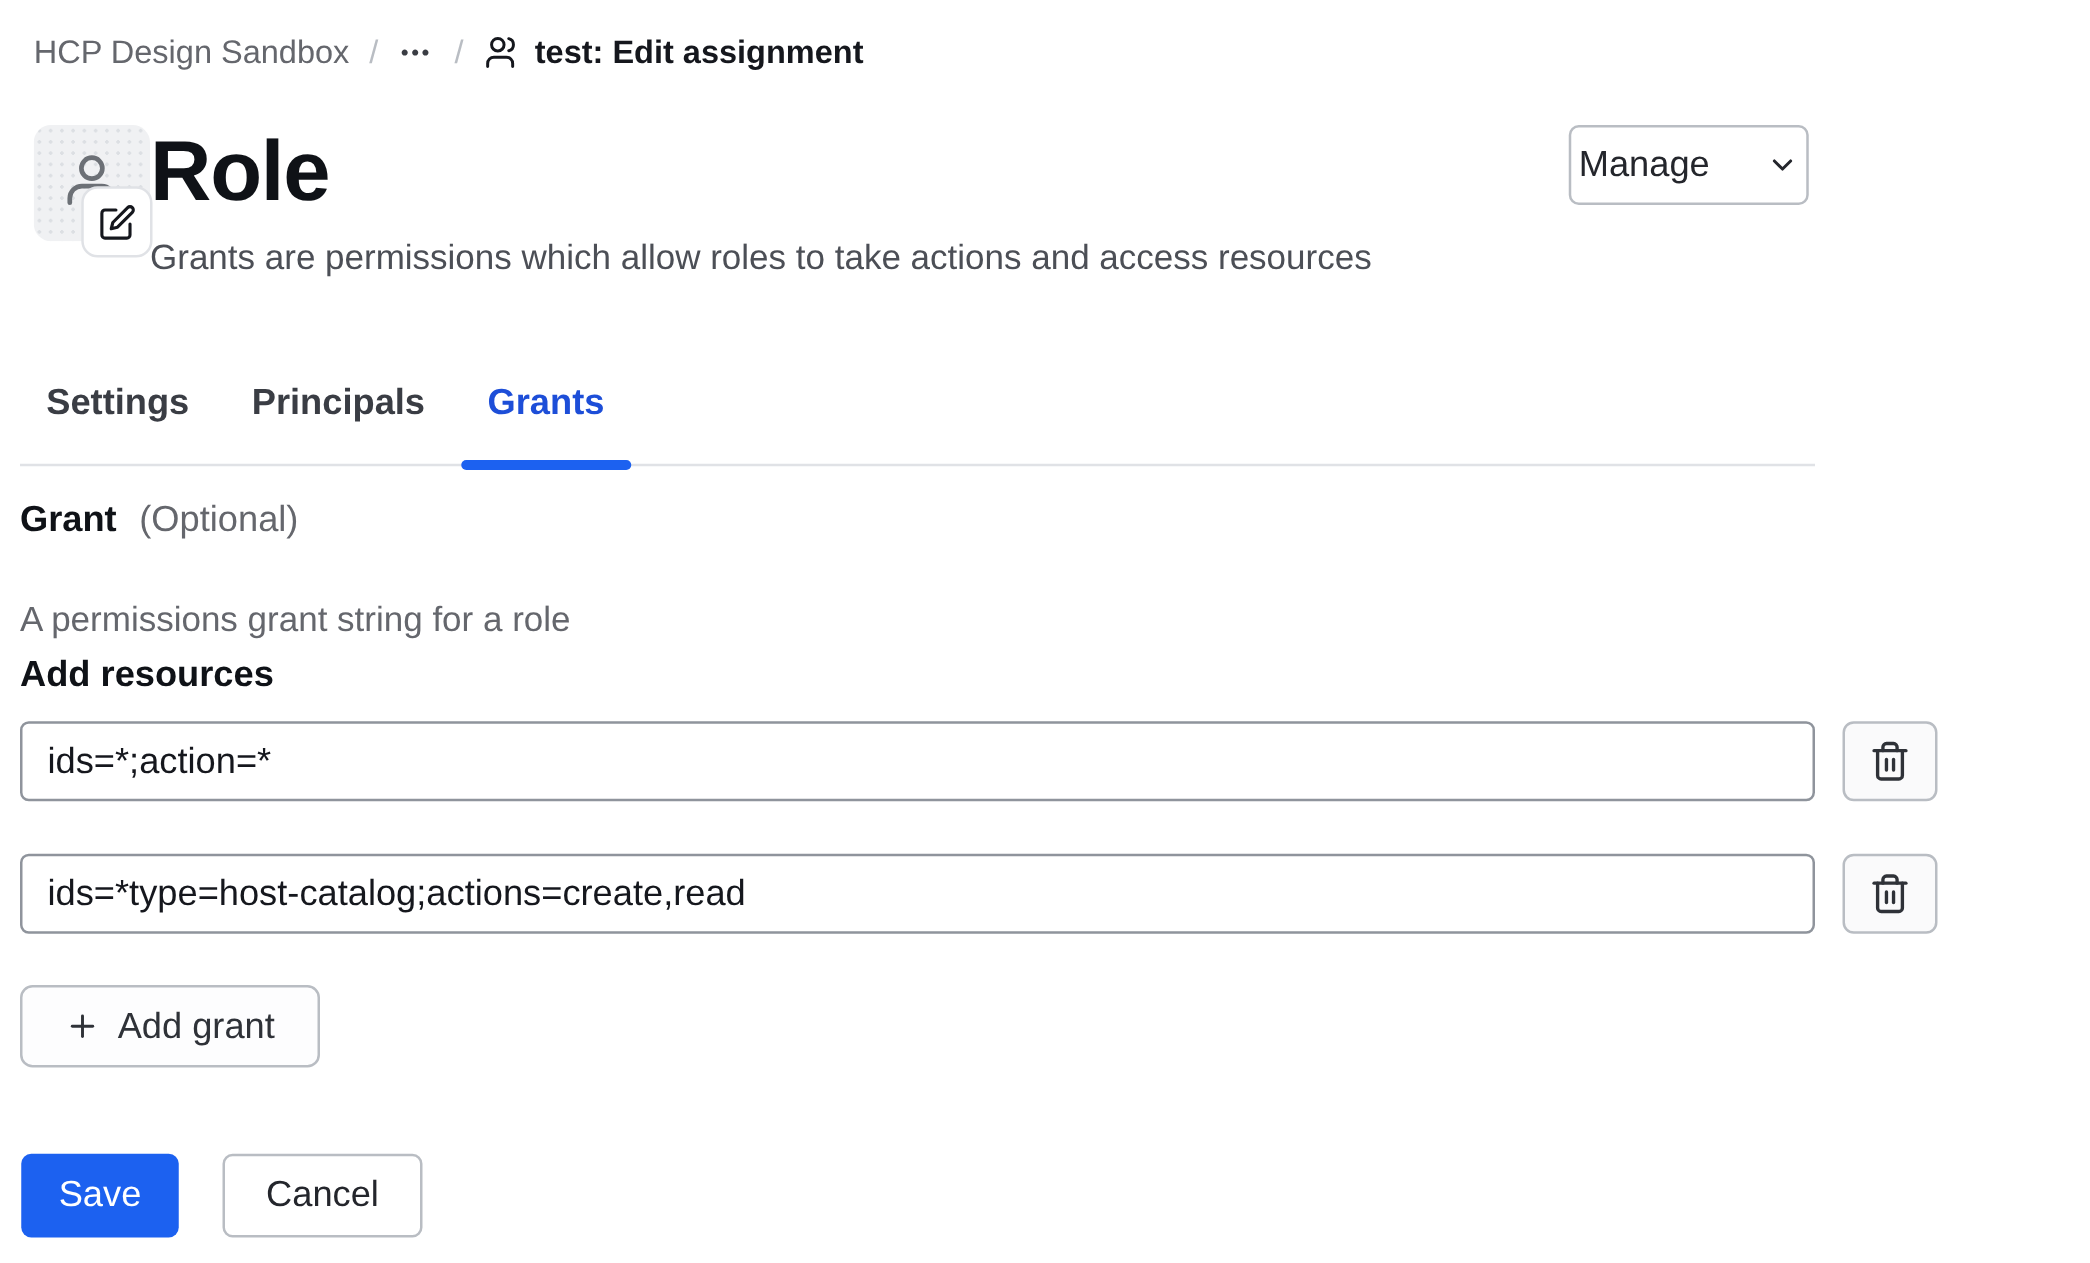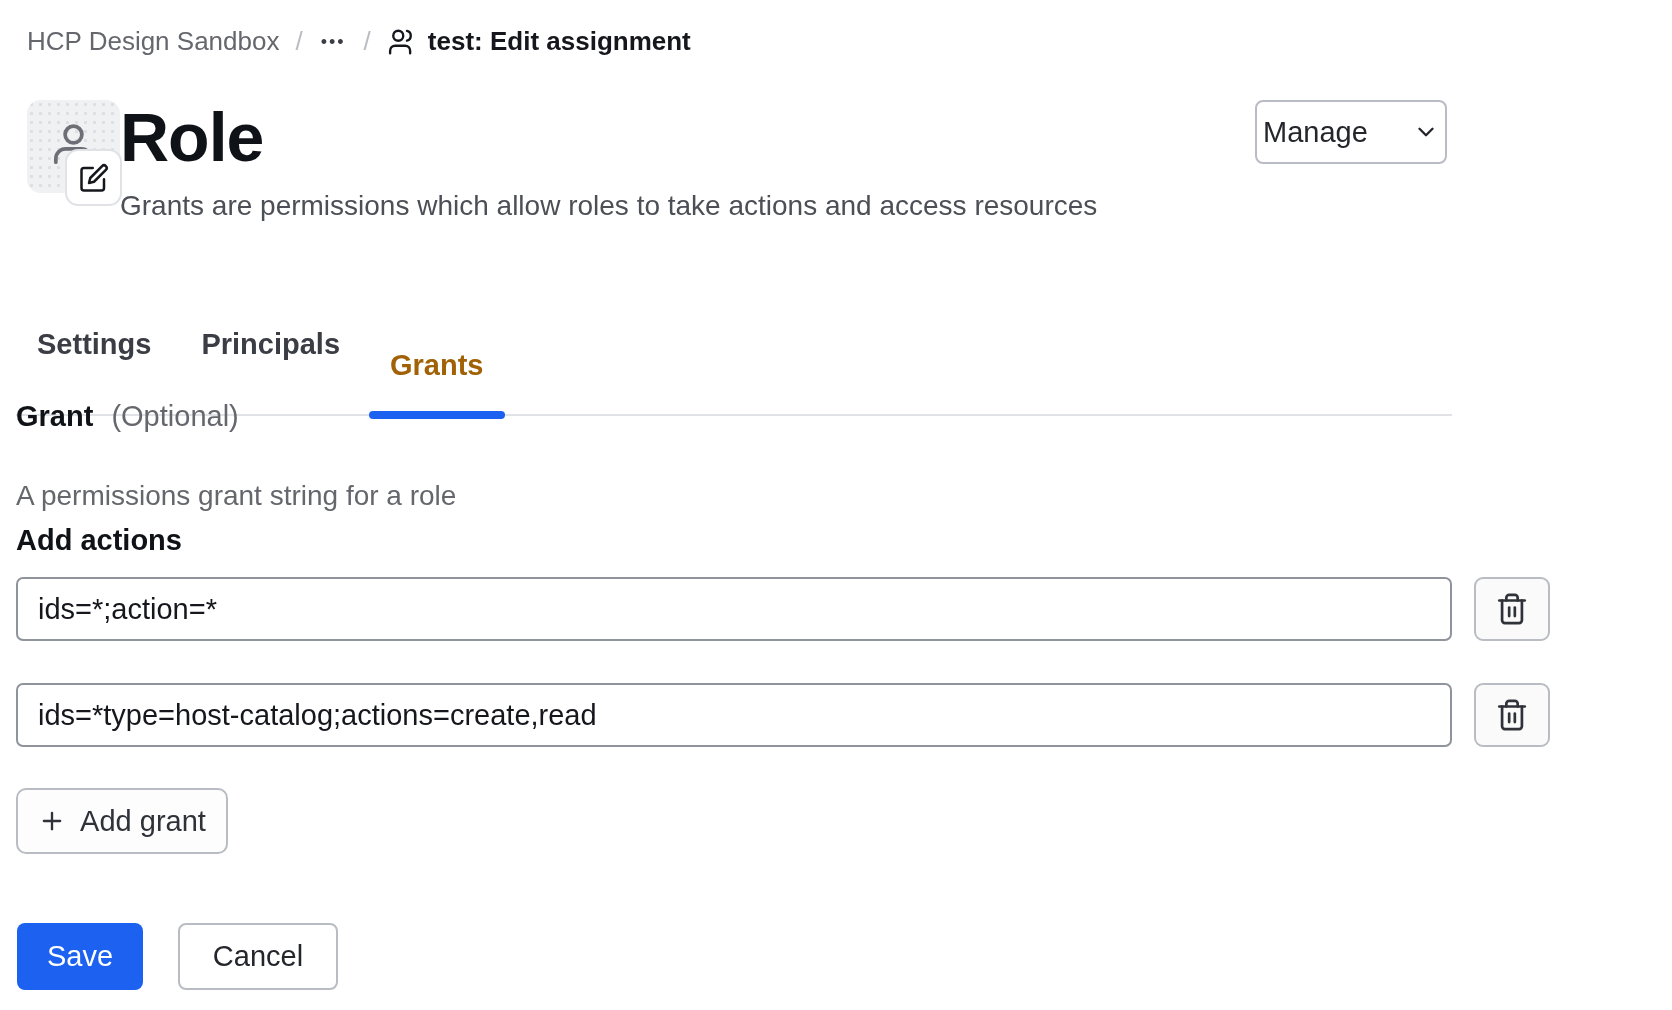--- a/index.html
+++ b/index.html
@@ -28,40 +28,40 @@
   .page-title { position: absolute; left: 120px; top: 103px; margin: 0; font-size: 68px; line-height: 1; font-weight: 700; color: #0f1217; letter-spacing: -1px; }
   .page-subtitle { position: absolute; left: 120px; top: 190px; margin: 0; font-size: 28px; color: #4c4f56; }
   .manage-btn { position: absolute; left: 1255px; top: 100px; width: 192px; height: 64px; background: #fff;
                 border: 2px solid #b9bdc3; border-radius: 8px; display: flex; align-items: center; justify-content: space-between;
                 gap: 22px; font-size: 29px; font-weight: 500; color: #24262c; cursor: pointer; }
   .manage-btn svg { width: 26px; height: 26px; stroke: #24262c; stroke-width: 2.2; }
 
   
   .tabs { position: absolute; left: 16px; top: 304px; width: 1436px; display: flex; gap: 8px; border-bottom: 2px solid #e0e2e6; }
   .tab { position: relative; background: none; border: none; padding: 2px 21px 32px; font-size: 29px; font-weight: 600; color: #3a3d44; cursor: pointer; }
-  .tab.active { color: #a16207; margin-top: 43px; }
+  .tab.active { color: #1d4ed8; }
   .tab.active::after { content: ""; position: absolute; left: 0; right: 0; bottom: -5px; height: 8px; border-radius: 4px; background: #1c61f0; }
 
   
   .grant-label-row { position: absolute; left: 16px; top: 400px; font-size: 29px; }
   .grant-label-row .lbl { font-weight: 700; color: #0f1217; }
   .grant-label-row .opt { color: #65676d; margin-left: 10px; }
   .grant-help { position: absolute; left: 16px; top: 480px; margin: 0; font-size: 28px; color: #65676d; }
   .add-variable { position: absolute; left: 16px; top: 524px; font-size: 29px; font-weight: 700; color: #0f1217; }
 
   .grant-row { position: absolute; left: 16px; display: flex; align-items: center; gap: 22px; }
   .grant-row.row-0 { top: 577px; }
   .grant-row.row-1 { top: 683px; }
   .grant-input { width: 1436px; height: 64px; border: 2px solid #8f949c; border-radius: 7px; background: #fff;
                  padding: 0 20px; font-size: 29px; color: #15171d; font-family: inherit; outline: none; }
   .trash-btn { width: 76px; height: 64px; border: 2px solid #b9bdc3; border-radius: 9px; background: #fafafb;
                display: flex; align-items: center; justify-content: center; cursor: pointer; }
   .trash-btn svg { width: 34px; height: 34px; stroke: #2f3238; stroke-width: 1.9; }
 
-  .add-grant-btn { position: absolute; left: 16px; top: 788px; width: 212px; height: 66px; background: #fdfdfe;
+  .add-grant-btn { position: absolute; left: 16px; top: 788px; width: 240px; height: 66px; background: #fdfdfe;
                    border: 2px solid #b9bdc3; border-radius: 10px; display: flex; align-items: center; justify-content: center;
                    gap: 14px; font-size: 29px; font-weight: 500; color: #2f3238; cursor: pointer; }
   .add-grant-btn svg { width: 28px; height: 28px; stroke: #2f3238; stroke-width: 2; }
 
   
   .save-btn { position: absolute; left: 17px; top: 923px; width: 126px; height: 67px; background: #1c61f0; color: #fff;
               border: none; border-radius: 8px; font-size: 29px; font-weight: 500; cursor: pointer; }
   .cancel-btn { position: absolute; left: 178px; top: 923px; width: 160px; height: 67px; background: #fff; color: #24262c;
                 border: 2px solid #b9bdc3; border-radius: 8px; font-size: 29px; font-weight: 500; cursor: pointer; }
 </style>
@@ -112,21 +112,21 @@
     <button class="tab">Principals</button>
     <button class="tab active">Grants</button>
   </div>
 
   <div class="grant-label-row">
     <span class="lbl">Grant</span>
     <span class="opt">(Optional)</span>
   </div>
   <p class="grant-help">A permissions grant string for a role</p>
 
-  <div class="add-variable">Add actions</div>
+  <div class="add-variable">Add resources</div>
 
   <div class="grant-row row-0">
     <input class="grant-input" type="text" value="ids=*;action=*" style="">
     <button class="trash-btn">
       <svg class="icon-24" viewBox="0 0 24 24">
         <polyline points="3 6 5 6 21 6"></polyline>
         <path d="M19 6v14a2 2 0 0 1-2 2H7a2 2 0 0 1-2-2V6m3 0V4a2 2 0 0 1 2-2h4a2 2 0 0 1 2 2v2"></path>
         <line x1="10" y1="11" x2="10" y2="17"></line>
         <line x1="14" y1="11" x2="14" y2="17"></line>
       </svg>

